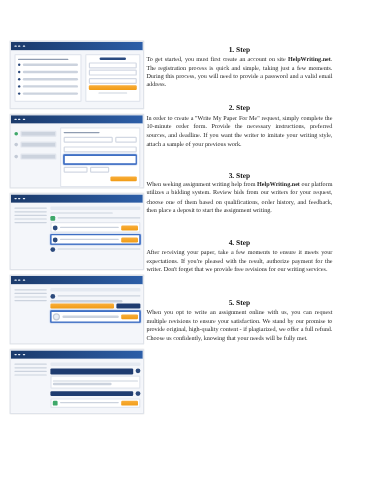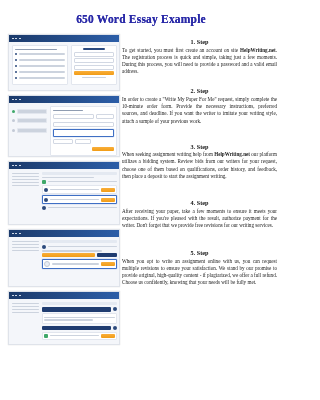--- a/index.html
+++ b/index.html
@@ -85,21 +85,20 @@
     margin:0;
     font-family:"Liberation Serif", serif;
   }
   .step-p b{font-weight:bold;}
 </style>
 </head>
 <body>
 
 <div class="page">
 
-  <div class="title">650 Word Essay Example</div>
 
   <div class="cols">
 
     <div class="shots">
 
       <div class="shot">
         <div class="shot-bar">
           <span class="dot"></span>
           <span class="dot"></span>
           <span class="dot"></span>

